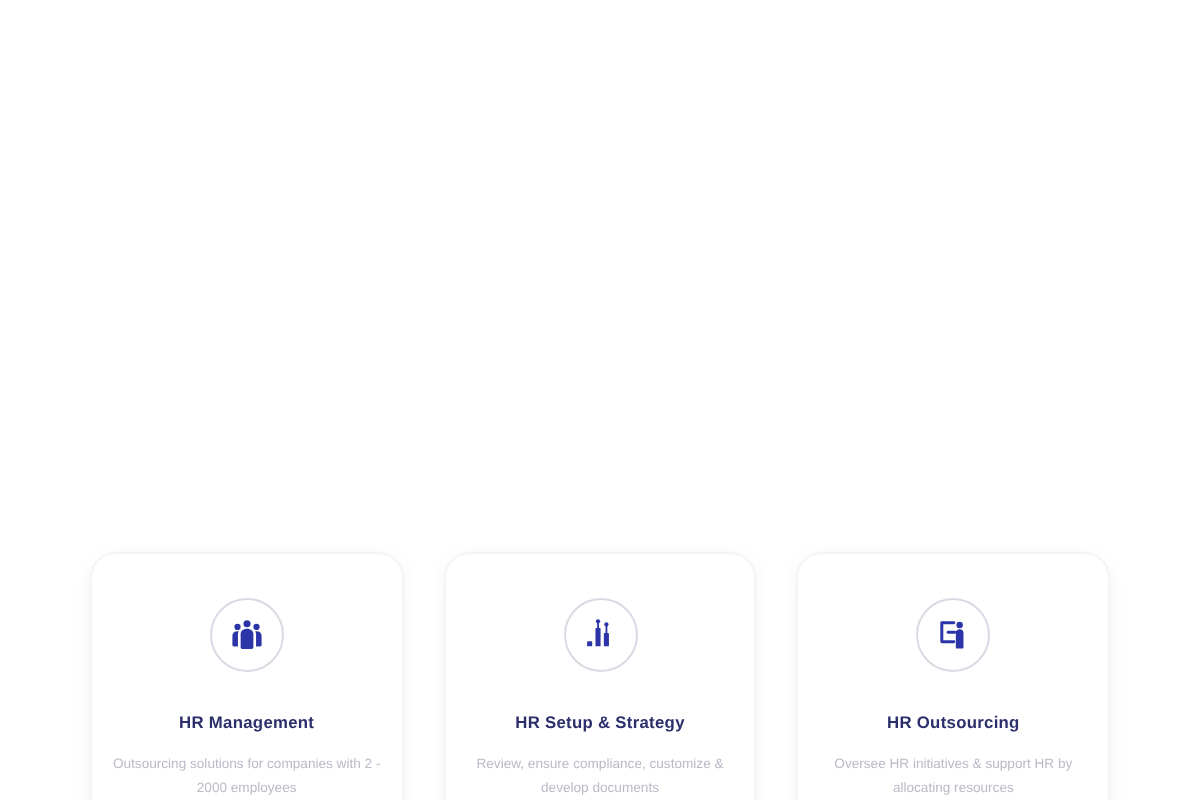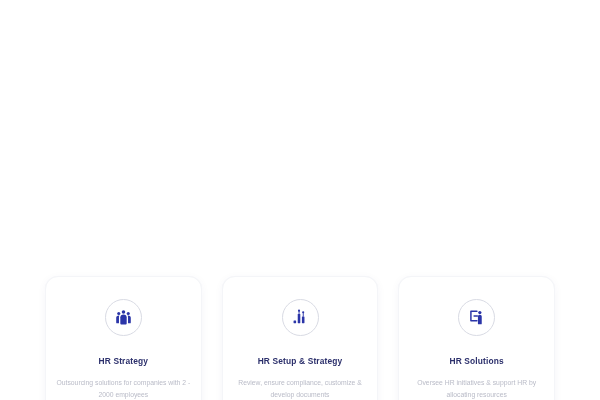--- a/index.html
+++ b/index.html
@@ -114,21 +114,21 @@
               <circle cx="12" cy="4.1" r="2.5"></circle>
               <circle cx="5.3" cy="6.3" r="2.2"></circle>
               <circle cx="18.7" cy="6.3" r="2.2"></circle>
               <path d="M12 7.6c-2.7 0-4.5 1.6-4.5 3.9v8.9c0 .9.5 1.4 1.3 1.4h6.4c.8 0 1.3-.5 1.3-1.4v-8.9c0-2.3-1.8-3.9-4.5-3.9z"></path>
               <path d="M5.3 9.3c-2.2 0-3.6 1.3-3.6 3.2v6.4c0 .8.4 1.2 1.1 1.2h2.8V11.5c0-.8.2-1.6.6-2.2h-.9z"></path>
               <path d="M18.7 9.3h-.9c.4.6.6 1.4.6 2.2v8.6h2.8c.7 0 1.1-.4 1.1-1.2v-6.4c0-1.9-1.4-3.2-3.6-3.2z"></path>
             </g>
           </svg>
         </span>
       </div>
-      <div class="card-title">HR Strategy</div>
+      <div class="card-title">HR Management</div>
       <div class="card-desc">Outsourcing solutions for companies with 2 - 2000 employees</div>
 
     </div>
 
     <div class="card">
       <div class="icon-ring">
         <span>
           <svg width="17" height="17" viewBox="0 0 24 24" aria-hidden="true">
             <g fill="#2b35a8">
               <rect x="2.2" y="16.4" width="3.6" height="3.6" rx="0.5"></rect>
@@ -155,19 +155,19 @@
               <path d="M12.6 3.3H4.1v13.4h8.5"></path>
               <path d="M8.6 10.0h4.6"></path>
             </g>
             <g fill="#2b35a8">
               <circle cx="16.7" cy="5.0" r="2.3"></circle>
               <path d="M16.7 8.0c-1.6 0-2.7 1-2.7 2.5v10.2c0 .6.3.9.8.9h3.8c.5 0 .8-.3.8-.9V10.5c0-1.5-1.1-2.5-2.7-2.5z"></path>
             </g>
           </svg>
         </span>
       </div>
-      <div class="card-title">HR Solutions</div>
+      <div class="card-title">HR Outsourcing</div>
       <div class="card-desc">Oversee HR initiatives &amp; support HR by allocating resources</div>
 
     </div>
 
   </div>
 </div>
 
 </body></html>

